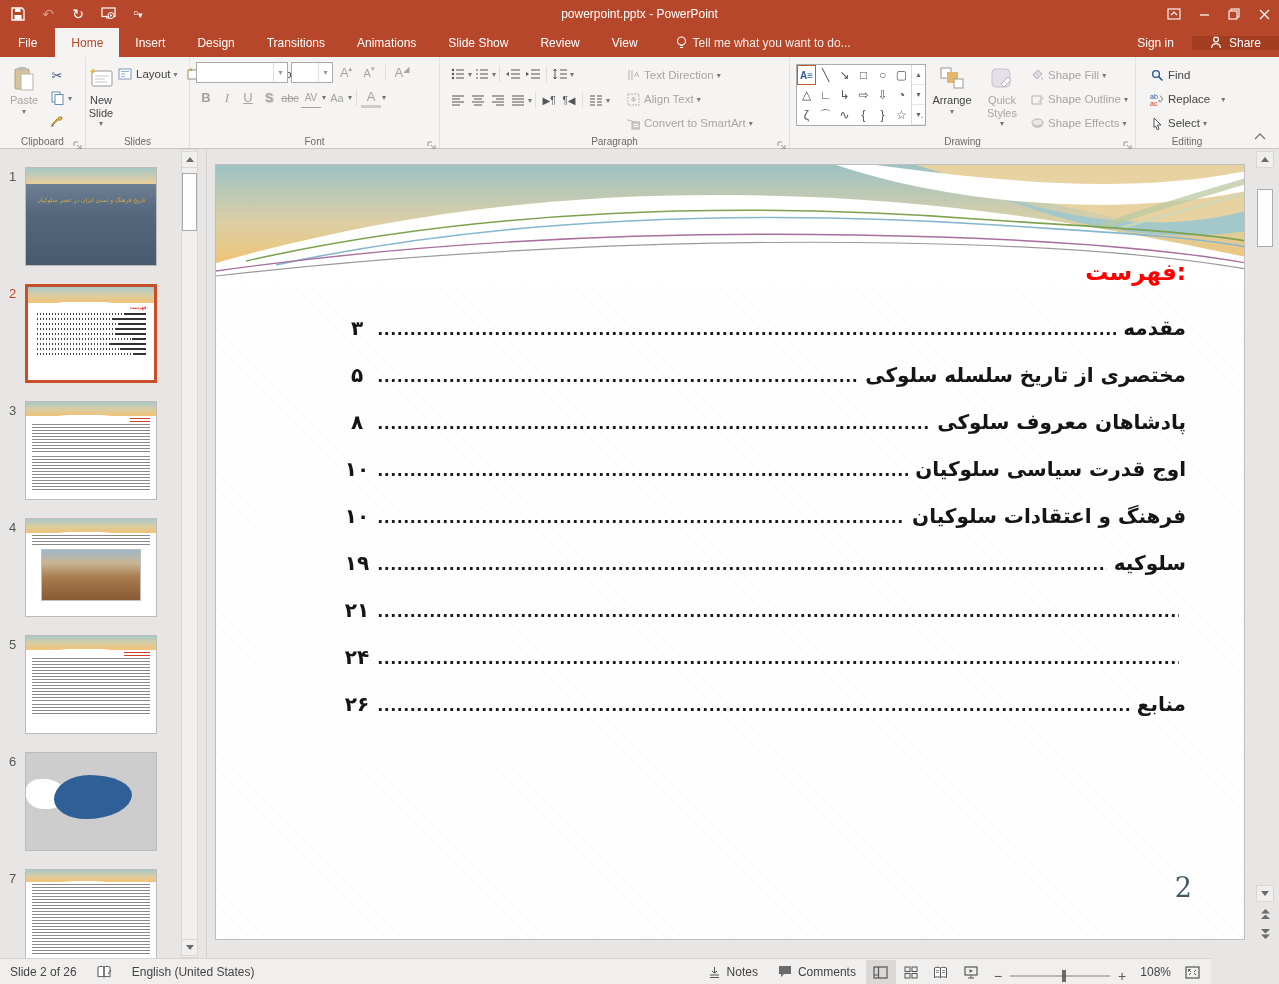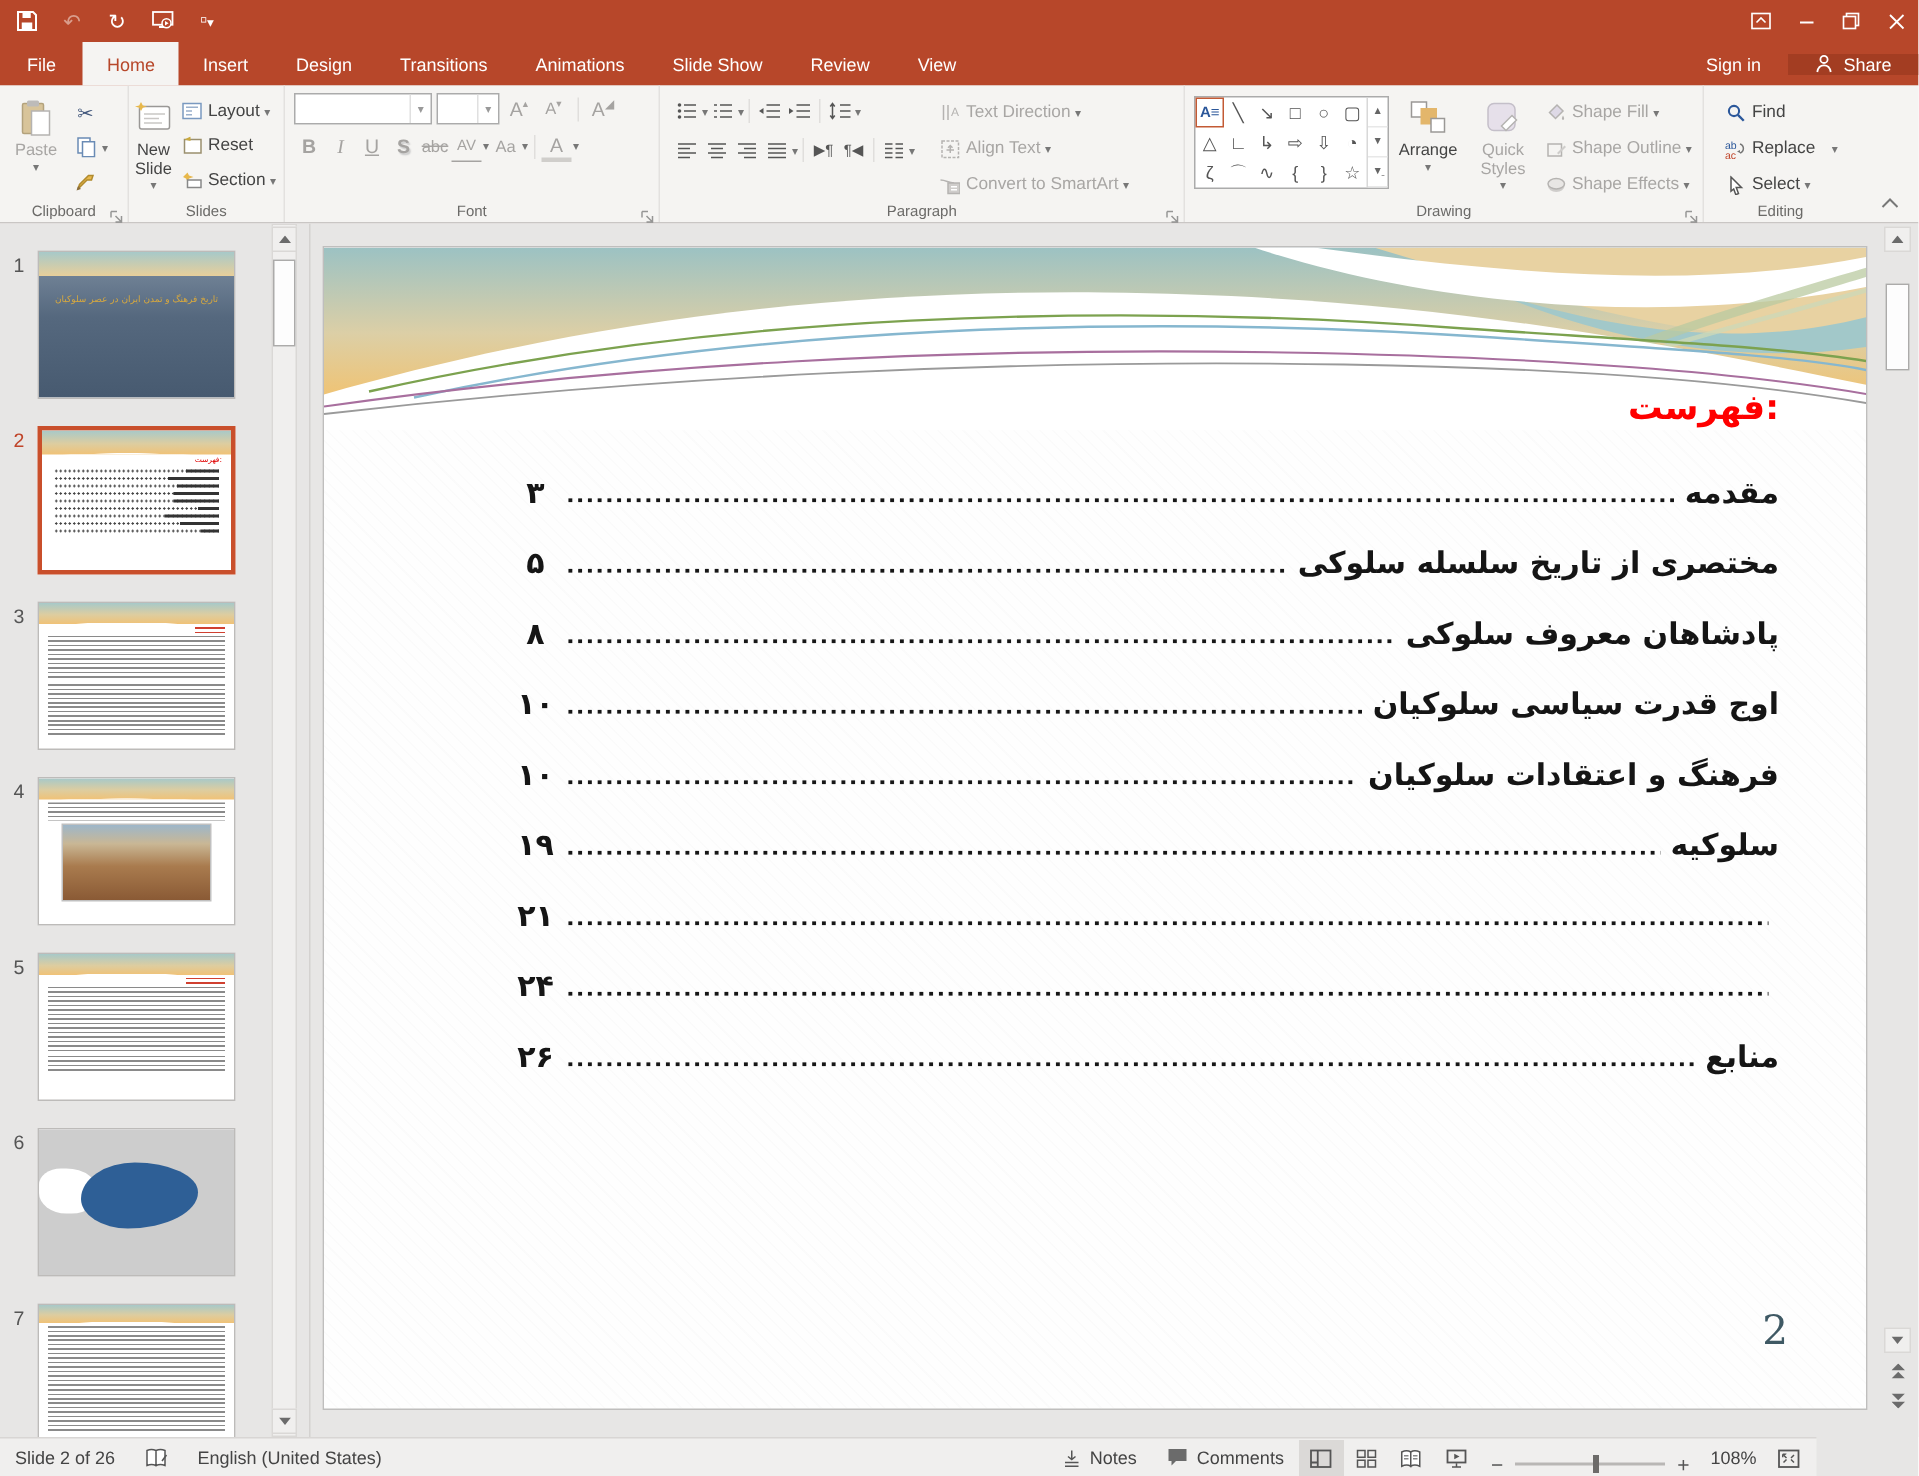--- a/index.html
+++ b/index.html
@@ -130,20 +130,21 @@
       <span class="qicon">
         <svg width="15" height="14" viewBox="0 0 15 14">
             <rect x="1" y="1" width="13" height="8.5" fill="none" stroke="#fff" stroke-width="1.2"></rect>
             <path d="M5 11l5 0M7.5 9.5v2" stroke="#fff" stroke-width="1.2"></path>
             <circle cx="10" cy="8.5" r="3" fill="#B7472A" stroke="#fff"></circle>
             <path d="M9 7l2.4 1.5L9 10z" fill="#fff"></path>
           </svg>
       </span>
       <span class="qicon" style="font-size:9px;">⸋▾</span>
     </div>
+    <div id="win-title">powerpoint.pptx - PowerPoint</div>
     <div class="winctrls">
       <span class="winbtn">
         <svg width="14" height="12" viewBox="0 0 14 12">
             <rect x="1" y="1" width="12" height="10" fill="none" stroke="#fff" stroke-width="1.1"></rect>
             <path d="M4 7l3-3 3 3" fill="none" stroke="#fff" stroke-width="1.1"></path>
           </svg>
       </span>
       <span class="winbtn">
         <svg width="11" height="11" viewBox="0 0 11 11">
             <path d="M1 6h9" stroke="#fff" stroke-width="1.2"></path>
@@ -166,20 +167,27 @@
   <div id="tabrow" class="abs">
     <div class="tab" style="padding:0 18px;">File</div>
     <div class="tab active">Home</div>
     <div class="tab">Insert</div>
     <div class="tab">Design</div>
     <div class="tab">Transitions</div>
     <div class="tab">Animations</div>
     <div class="tab">Slide Show</div>
     <div class="tab">Review</div>
     <div class="tab">View</div>
+    <div id="tellme">
+      <svg width="11" height="14" viewBox="0 0 11 14">
+          <circle cx="5.5" cy="5" r="4" fill="none" stroke="#fff" stroke-width="1.1"></circle>
+          <path d="M4 9.5h3M4 11.5h3" stroke="#fff" stroke-width="1.1"></path>
+        </svg>
+      <span>Tell me what you want to do...</span>
+    </div>
     <div id="tb-right">
       <div id="signin">Sign in</div>
       <div id="sharebtn">
         <svg width="13" height="13" viewBox="0 0 13 13">
             <circle cx="6" cy="3.6" r="2.4" fill="none" stroke="#fff" stroke-width="1.2"></circle>
             <path d="M1.5 12c.5-3 2.5-4.4 4.5-4.4S10 9 10.5 12" fill="none" stroke="#fff" stroke-width="1.2"></path>
           </svg>
         <span>Share</span>
       </div>
     </div>
@@ -236,21 +244,21 @@
           <span class="bi">
             <svg width="26" height="24" viewBox="0 0 26 24">
                 <rect x="4" y="4" width="20" height="15" rx="1.5" fill="#fff" stroke="#9a9896"></rect>
                 <path d="M7 9h14M7 12h10M7 15h12" stroke="#c9c7c5"></path>
                 <path d="M5 1l1.2 2.4L9 4l-2.8.9L5 7l-1.2-2.1L1 4l2.8-.6z" fill="#E8B84B"></path>
               </svg>
           </span>
           <span>New Slide</span>
           <span class="dd">▾</span>
         </div>
-        <div style="display:flex;flex-direction:column;gap:1px;padding-top:3px;justify-content:flex-end;">
+        <div style="display:flex;flex-direction:row;gap:1px;padding-top:3px;justify-content:flex-end;">
           <span class="smbtn">
             <span class="gicon">
                 <svg width="14" height="12" viewBox="0 0 14 12">
                   <rect x="1" y="1" width="12" height="10" fill="#fff" stroke="#7a99c0"></rect>
                   <path d="M3 3.5h8M3 6h4M3 8.5h4" stroke="#9ab0cc"></path>
                 </svg>
               </span>
             <span>Layout</span>
               <span class="dd">▾</span>
           </span>

